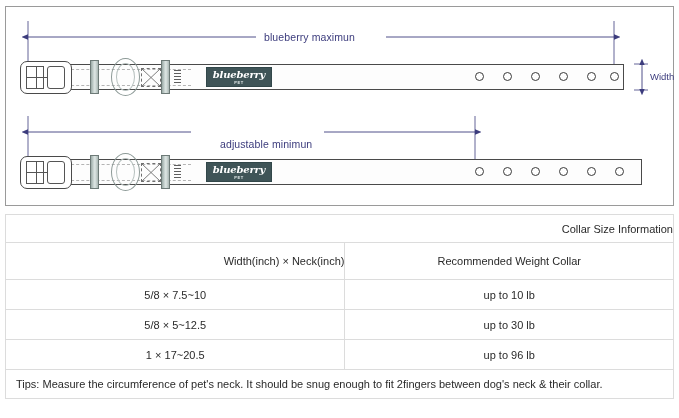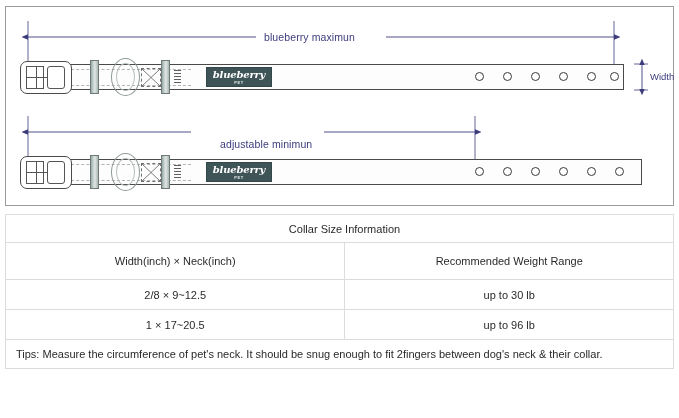--- a/index.html
+++ b/index.html
@@ -153,21 +153,21 @@
   #size-table td {
     border: 1px solid #dcdcdc;
     font-size: 11px;
     color: #2a2a2a;
     padding: 0;
   }
   .tbl-title {
     height: 28px;
     padding-left: 10px !important;
     font-size: 11.5px;
-    text-align: center;
+    text-align: right;
     color: #222222;
   }
   .tbl-head {
     height: 37px;
     text-align: center;
     font-size: 11.5px;
     color: #2a2a2a;
   }
   .tbl-cell {
     height: 30px;
@@ -175,21 +175,21 @@
     font-size: 11px;
     color: #2a2a2a;
   }
   .tbl-tip {
     height: 29px;
     padding-left: 10px !important;
     text-align: left;
     font-size: 10.5px;
     color: #2a2a2a;
   }
-  .col-left  { width: 340px; }
+  .col-left  { width: 340px; text-align: right; }
   .col-right { width: 329px; }
 </style>
 </head>
 <body>
 
 <div id="illustration">
 
   <div class="collar-group">
 
     <svg class="dimsvg" width="669" height="60">
@@ -303,24 +303,28 @@
   </div>
 </div>
 
 <table id="size-table">
   <tbody>
     <tr>
       <td class="tbl-title" colspan="2">Collar Size Information</td>
     </tr>
     <tr>
       <td class="tbl-head col-left">Width(inch)  ×  Neck(inch)</td>
-      <td class="tbl-head col-right">Recommended Weight Range</td>
-    </tr>
-    <tr>
-      <td class="tbl-cell">2/8 × 9~12.5</td>
+      <td class="tbl-head col-right">Recommended Weight Collar</td>
+    </tr>
+    <tr>
+      <td class="tbl-cell">5/8 × 7.5~10</td>
+      <td class="tbl-cell">up to 10 lb</td>
+    </tr>
+    <tr>
+      <td class="tbl-cell">5/8 × 5~12.5</td>
       <td class="tbl-cell">up to 30 lb</td>
     </tr>
     <tr>
       <td class="tbl-cell">1 × 17~20.5</td>
       <td class="tbl-cell">up to 96 lb</td>
     </tr>
     <tr>
       <td class="tbl-tip" colspan="2">Tips: Measure the circumference of pet's neck. It should be snug enough to fit 2fingers between dog's neck &amp; their collar.</td>
     </tr>
   </tbody>

